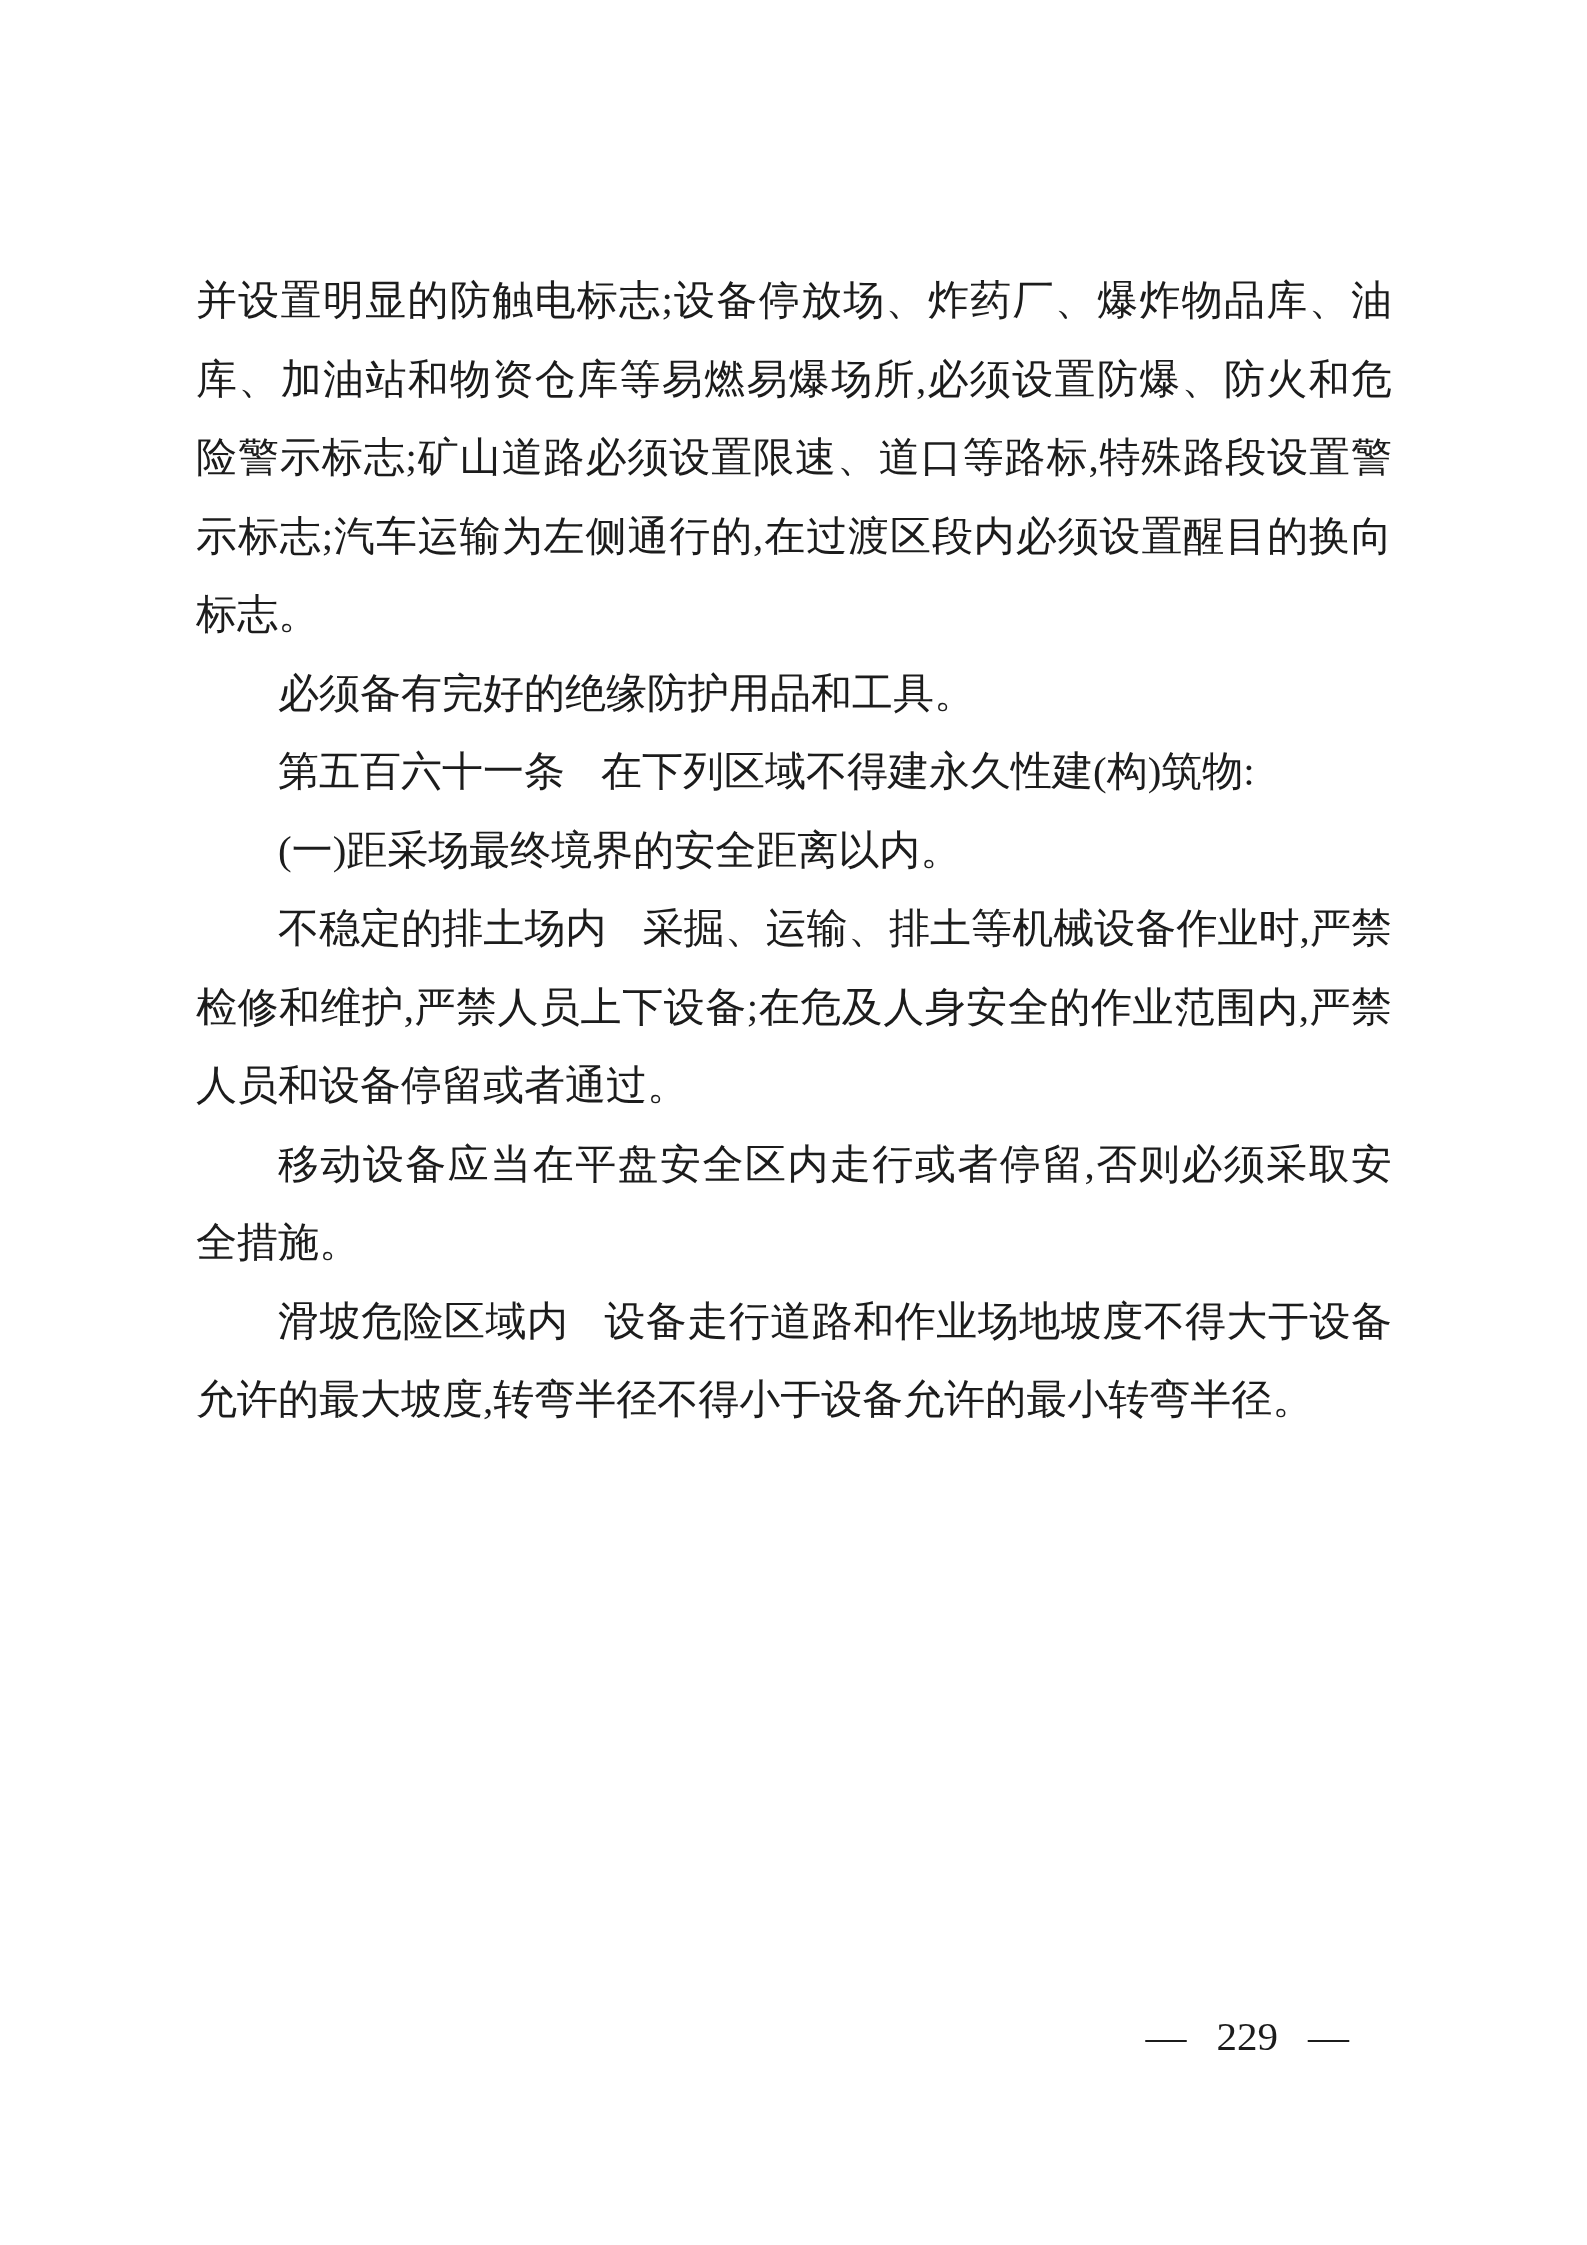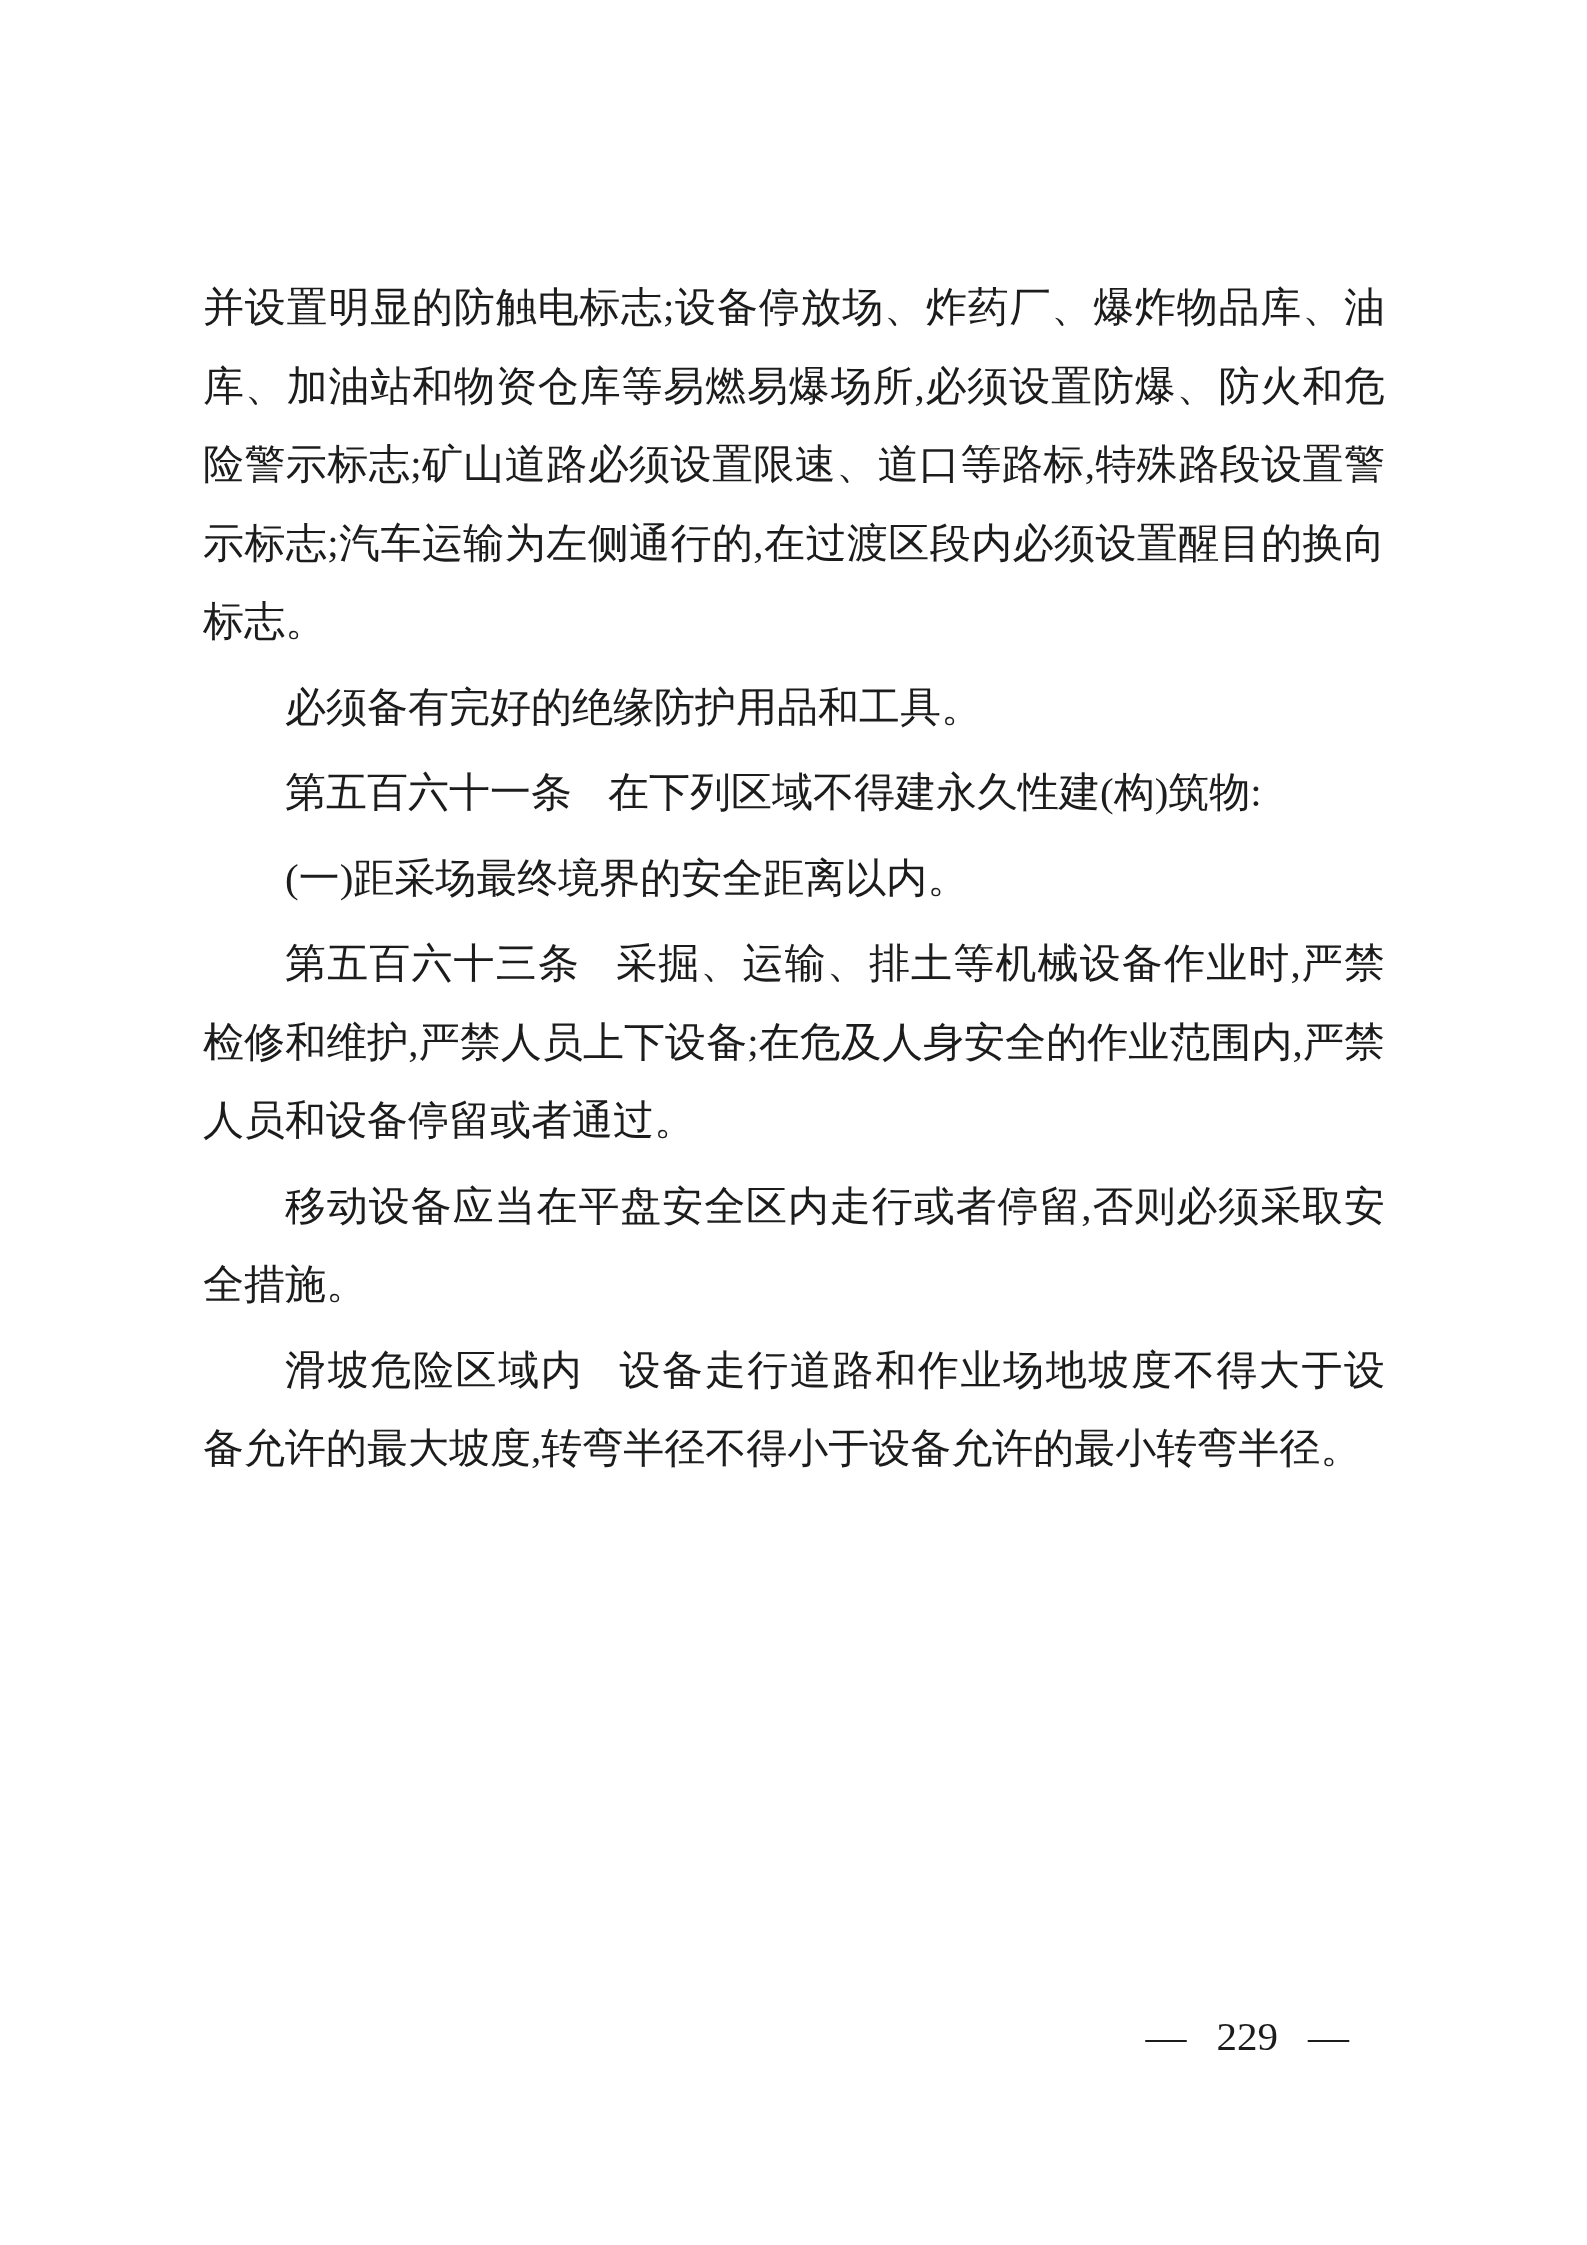--- a/index.html
+++ b/index.html
@@ -17,21 +17,21 @@
     inset: 0;
     background: #ffffff;
   }
   .content {
     position: absolute;
     left: 196px;
     top: 261px;
     width: 1196px;
   }
   p.para {
-    margin: 7px;
+    margin: 0;
     font-size: 41px;
     line-height: 78.5px;
     text-align: justify;
     text-justify: inter-ideograph;
     word-break: normal;
     letter-spacing: 0;
   }
   p.indent { text-indent: 2em; }
   .art {
     font-weight: normal;
@@ -64,21 +64,21 @@
 
 
     <p class="para indent"><b class="art">第五百六十一条</b><span>在下列区域不得建永久性建(构)筑物:</span></p>
 
     <p class="para indent"><span>(一)距采场最终境界的安全距离以内。</span></p>
 
 
 
 
 
-    <p class="para indent"><b class="art">第五百六十三条</b><span>采掘、运输、排土等机械设备作业时,严禁检修和维护,严禁人员上下设备;在危及人身安全的作业范围内,严禁人员和设备停留或者通过。</span></p>
+    <p class="para indent"><b class="art">不稳定的排土场内</b><span>采掘、运输、排土等机械设备作业时,严禁检修和维护,严禁人员上下设备;在危及人身安全的作业范围内,严禁人员和设备停留或者通过。</span></p>
 
     <p class="para indent"><span>移动设备应当在平盘安全区内走行或者停留,否则必须采取安全措施。</span></p>
 
     <p class="para indent"><b class="art">滑坡危险区域内</b><span>设备走行道路和作业场地坡度不得大于设备允许的最大坡度,转弯半径不得小于设备允许的最小转弯半径。</span></p>
 
   </div>
 
   <div class="footer">
     <span class="dash">—</span>
     <span>229</span>

